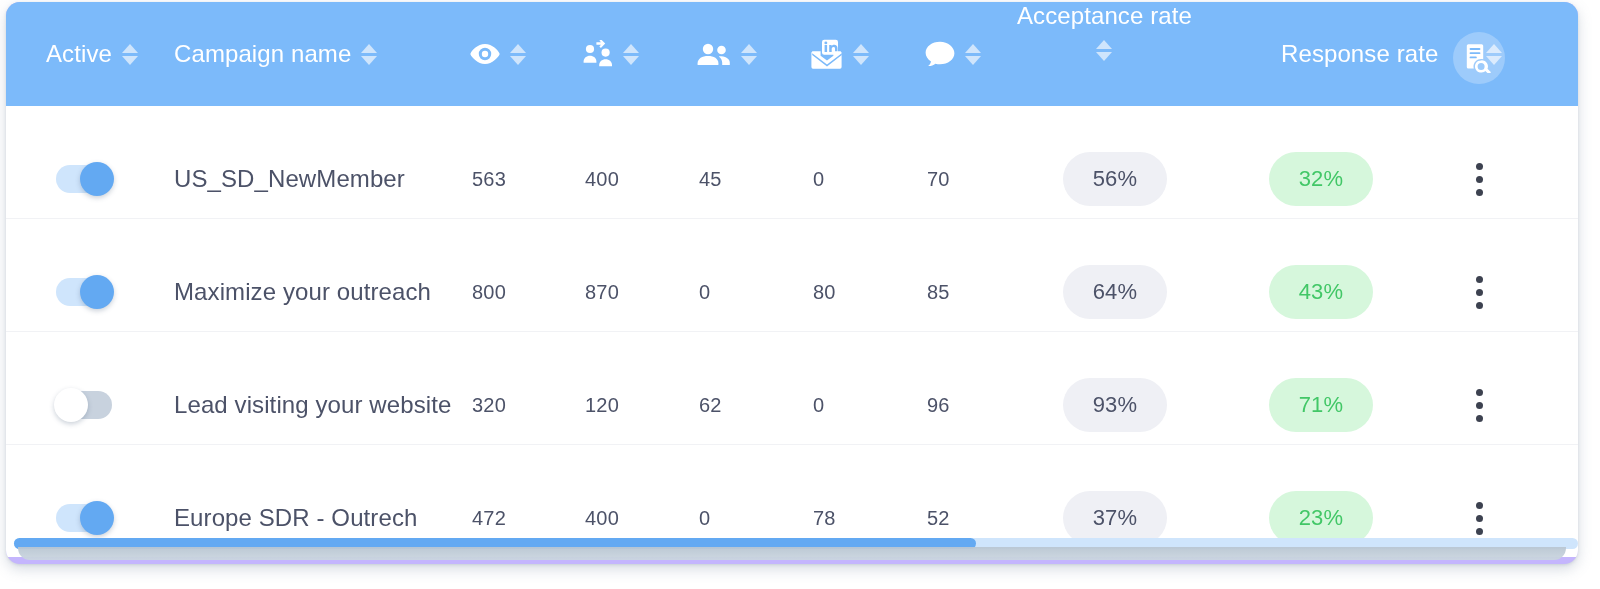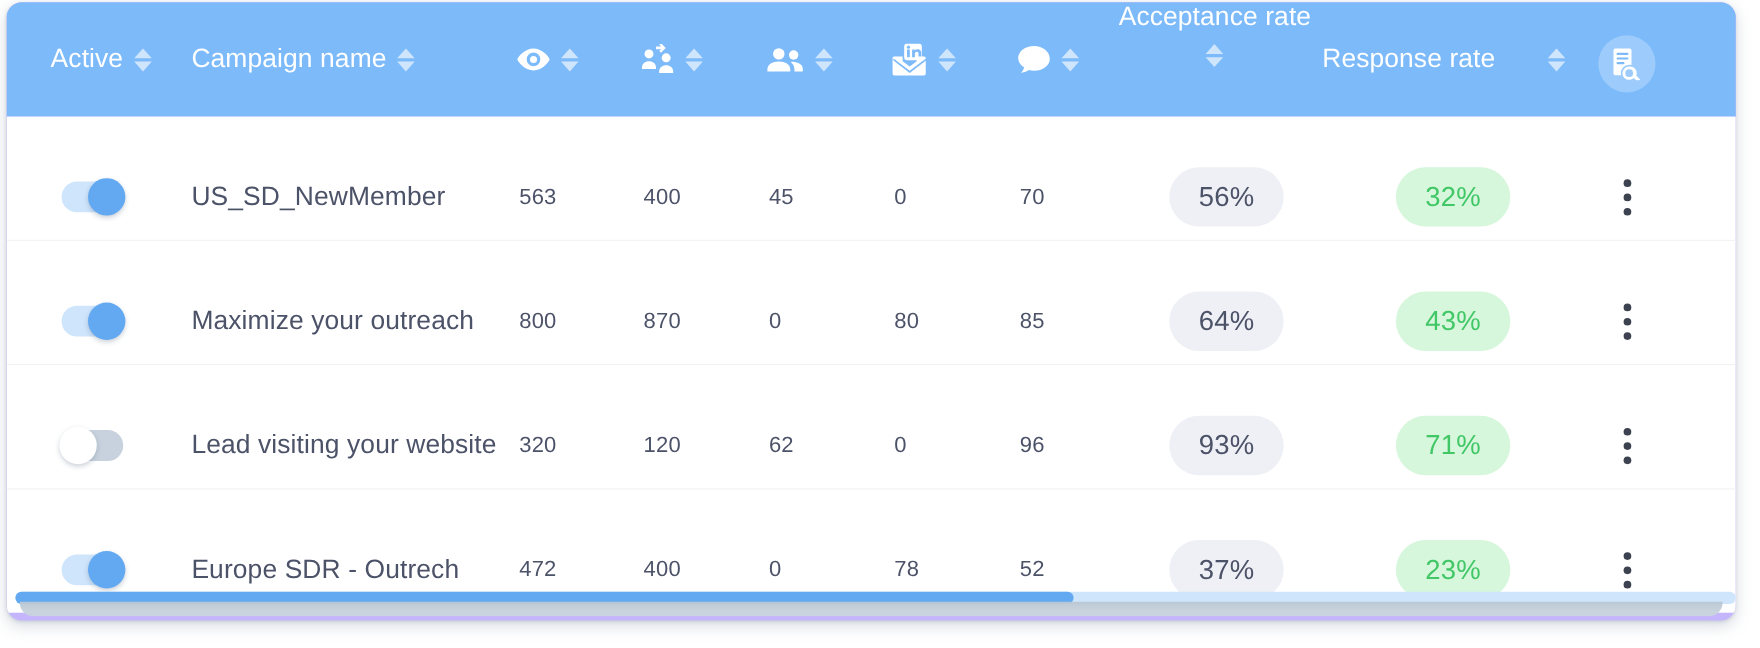--- a/index.html
+++ b/index.html
@@ -148,21 +148,21 @@
   .toggle.off .knob { left: -2px;  background: #ffffff; }
 
   
   .pill {
     width: 104px;
     height: 54px;
     border-radius: 27px;
     display: flex;
     align-items: center;
     justify-content: center;
-    font-size: 25px;
+    font-size: 22px;
     letter-spacing: 0.2px;
     text-align: center;
   }
   .pill.neutral { background: #EFF0F5; color: #4C5268; }
   .pill.success { background: #D6F7DC; color: #42C767; }
 
   
   .kebab {
     width: 34px;
     height: 112px;
@@ -304,21 +304,21 @@
             <span class="tri down"></span>
           </span>
         </div>
         <div class="hcell" style="left: 1011px; flex-direction: column;">
           <span class="hlabel">Acceptance rate</span>
           <span class="sorter">
             <span class="tri up"></span>
             <span class="tri down"></span>
           </span>
         </div>
-        <div class="hcell" style="left: 1196px; gap: 48px;">
+        <div class="hcell" style="left: 1275px; gap: 48px;">
           <span class="hlabel">Response rate</span>
           <span class="sorter">
             <span class="tri up"></span>
             <span class="tri down"></span>
           </span>
         </div>
         <div class="search-badge">
           <span class="hicon">
             <svg width="30" height="30" viewBox="0 0 30 30">
         <path fill="white" d="M4.4 1.2h13.2a1.6 1.6 0 011.6 1.6v13.4c-.7-.2-1.4-.3-2.1-.3-4.2 0-7.6 3.4-7.6 7.6 0 .7.1 1.4.3 2H4.4a1.6 1.6 0 01-1.6-1.6V2.8a1.6 1.6 0 011.6-1.6z"></path>

